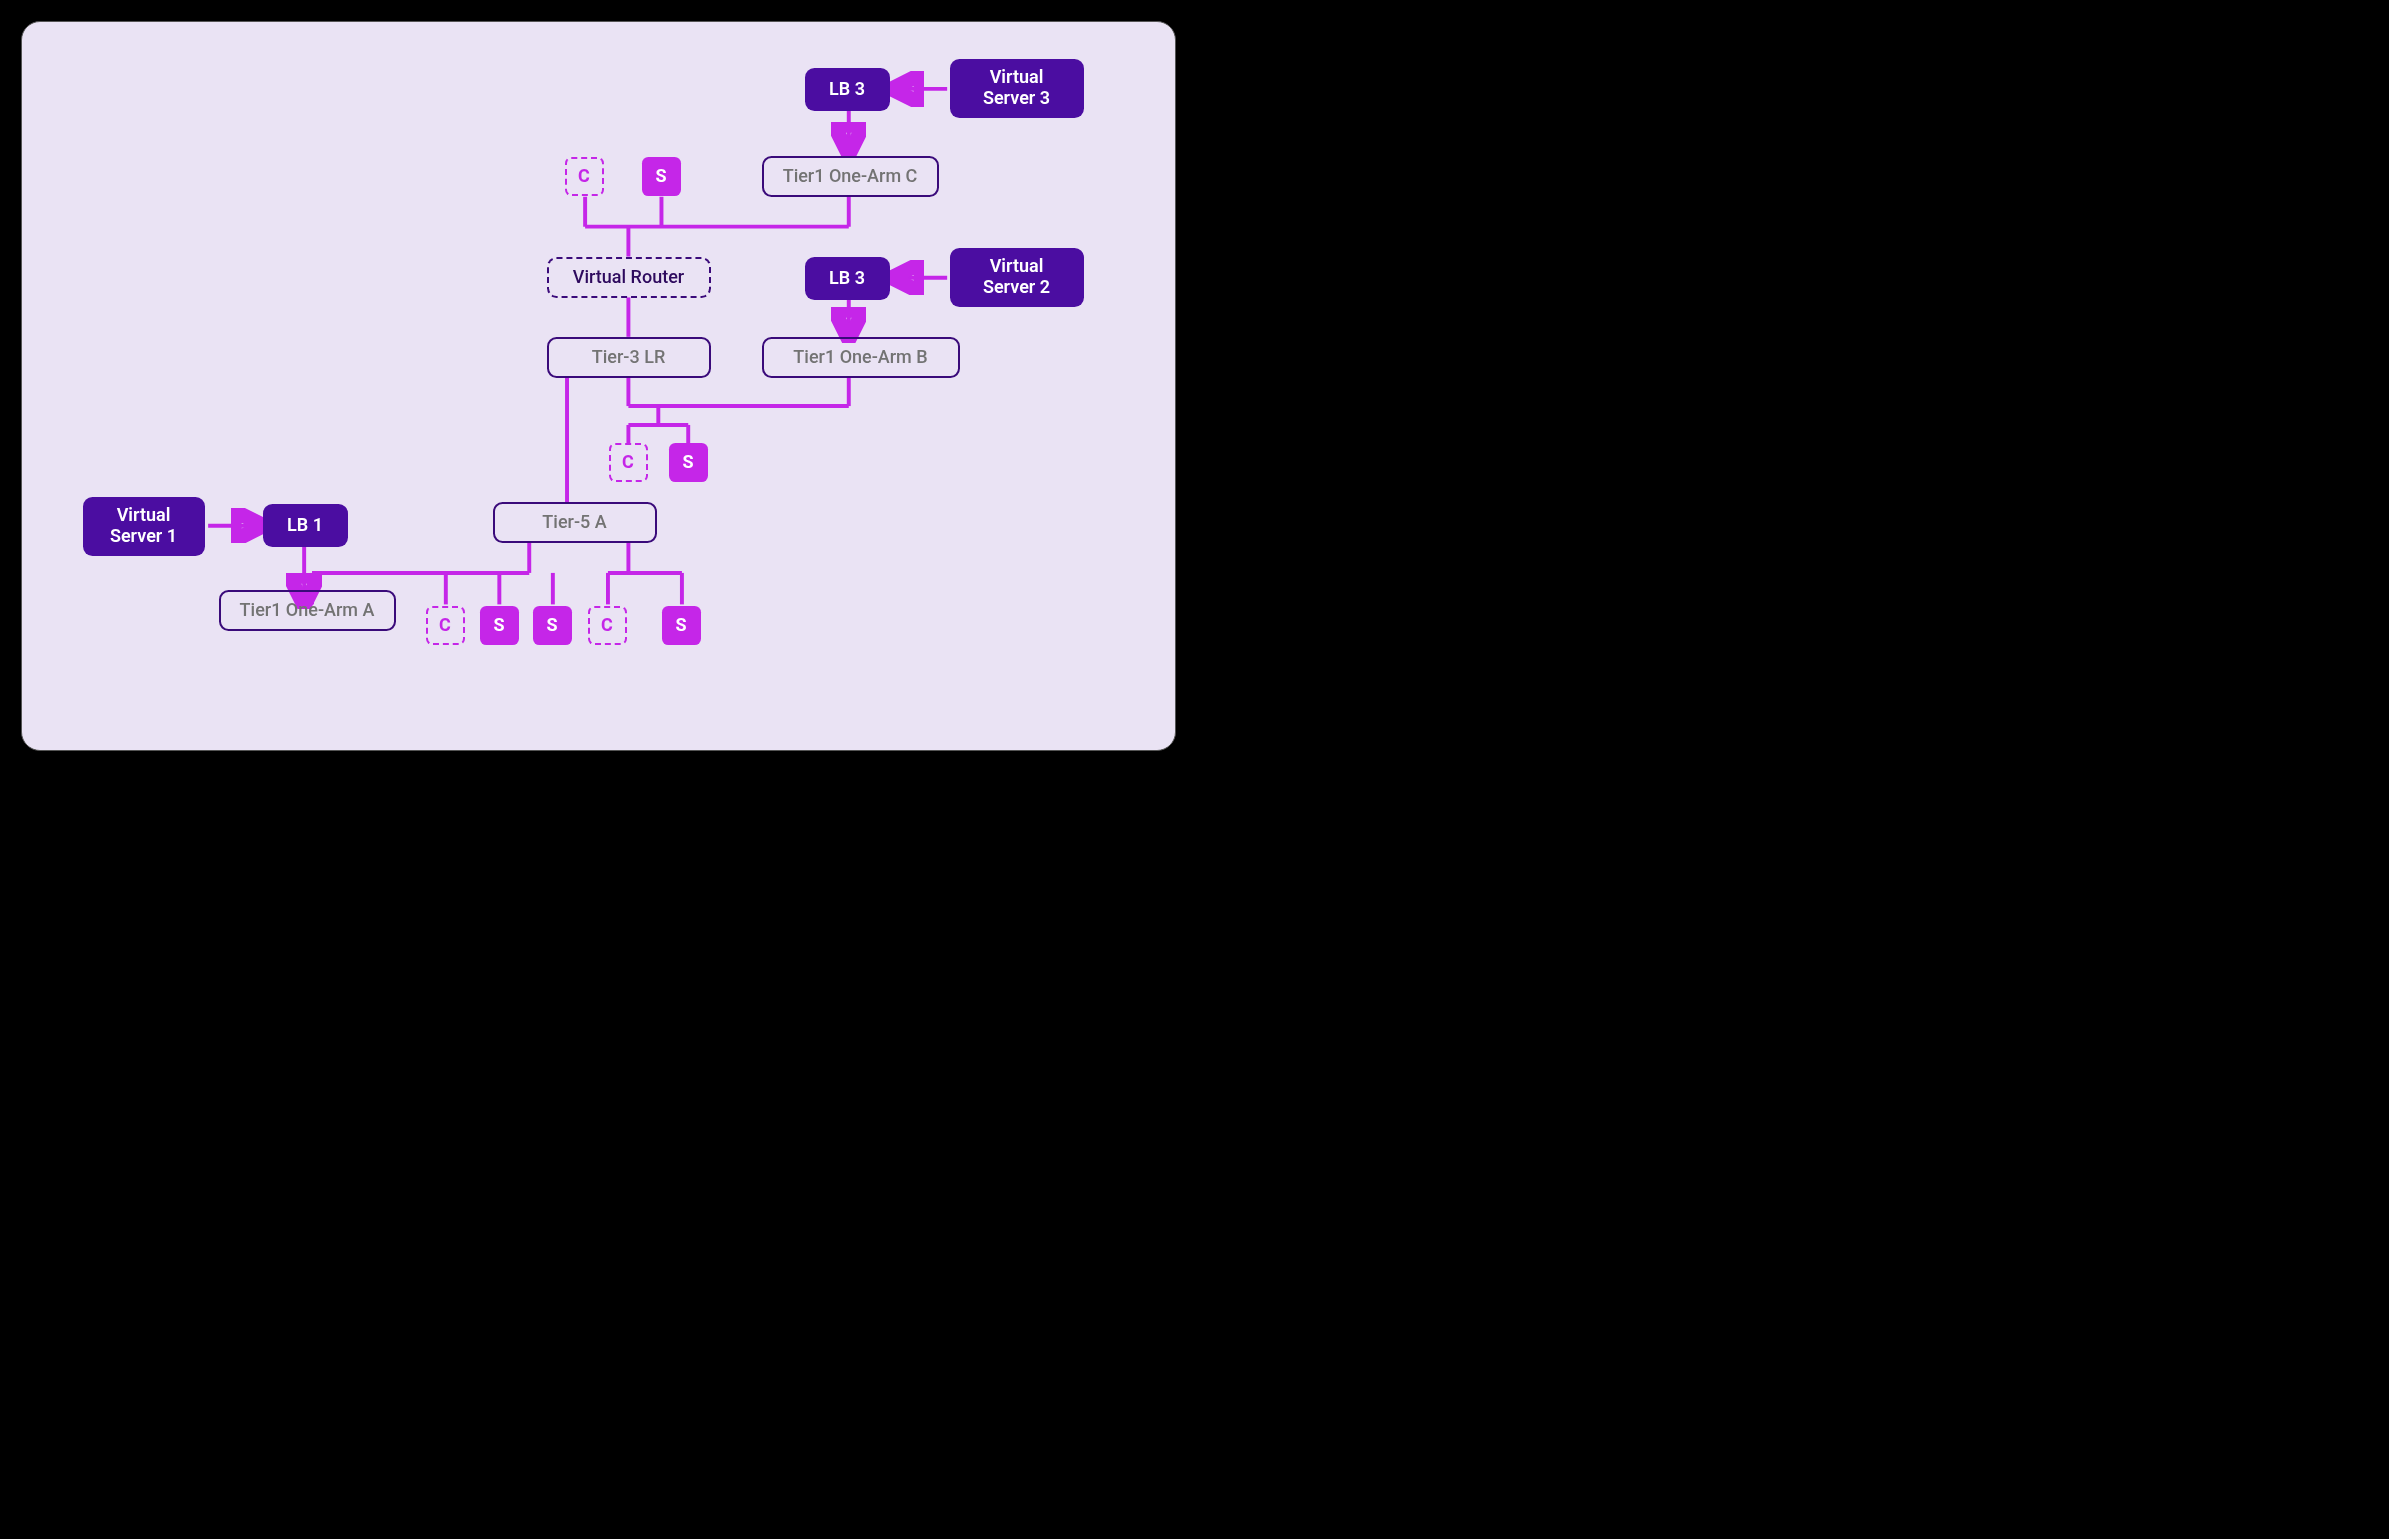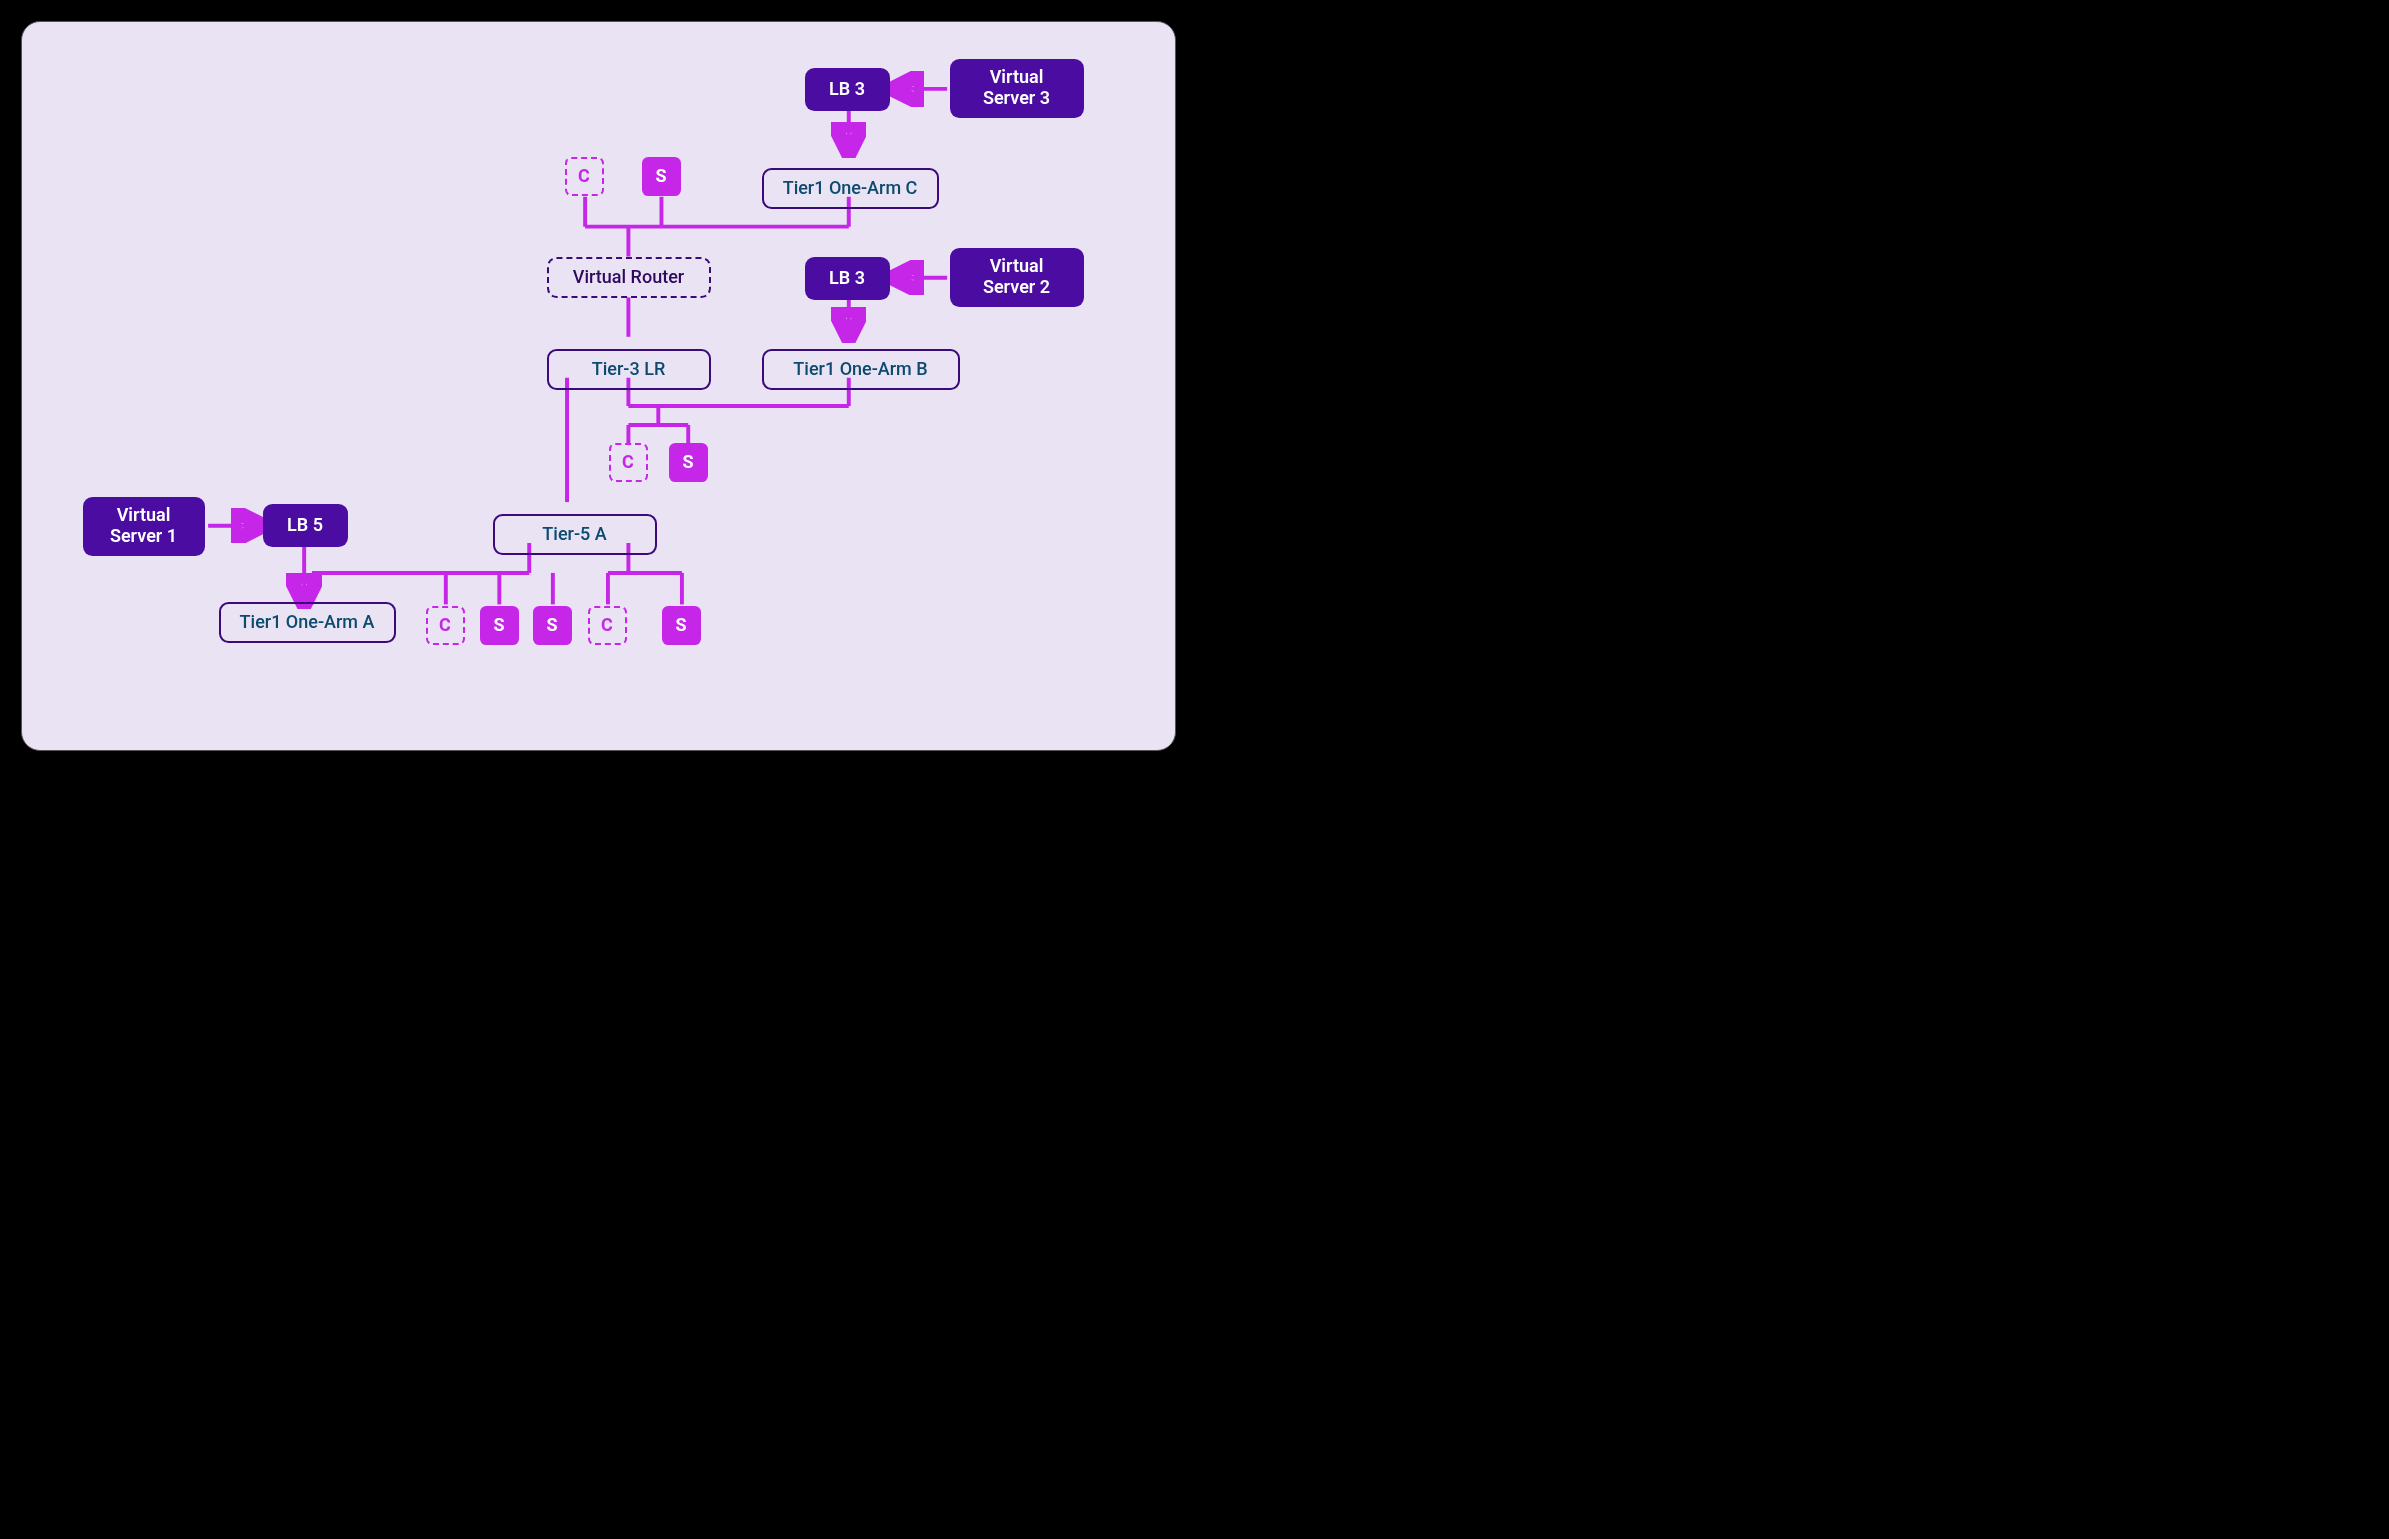--- a/index.html
+++ b/index.html
@@ -36,23 +36,22 @@
     font-weight: 600;
   }
   .solid-mag {
     background: #C526E8;
     color: #fff;
     font-weight: 700;
   }
   .outline {
     background: transparent;
     border: 2.4px solid #3A0A7A;
-    color: #0c4a6e;
+    color: #737373;
     font-weight: 500;
-    margin-top: 12px;
   }
   .dashed {
     background: transparent;
     border: 2.4px dashed #3A0A7A;
     color: #2E0A5E;
     font-weight: 500;
   }
   .dashed-mag {
     background: transparent;
     border: 2.4px dashed #C526E8;
@@ -174,21 +173,21 @@
       <span>S</span>
     </div>
 
   <div class="box outline" style="left:471px; top:480px; width:164px; height:41px;">
       <span>Tier-5 A</span>
     </div>
 
   <div class="box solid-dark" style="left:61px; top:475px; width:122px; height:59px; white-space:pre-line;"><span>Virtual
 Server 1</span></div>
   <div class="box solid-dark" style="left:241px; top:482px; width:85px; height:43px;">
-      <span>LB 5</span>
+      <span>LB 1</span>
     </div>
 
   <div class="box outline" style="left:197px; top:568px; width:177px; height:41px;">
       <span>Tier1 One-Arm A</span>
     </div>
   <div class="box dashed-mag sq" style="left:404px; top:584px; width:39px; height:39px;">
       <span>C</span>
     </div>
   <div class="box solid-mag sq" style="left:458px; top:584px; width:39px; height:39px;">
       <span>S</span>

